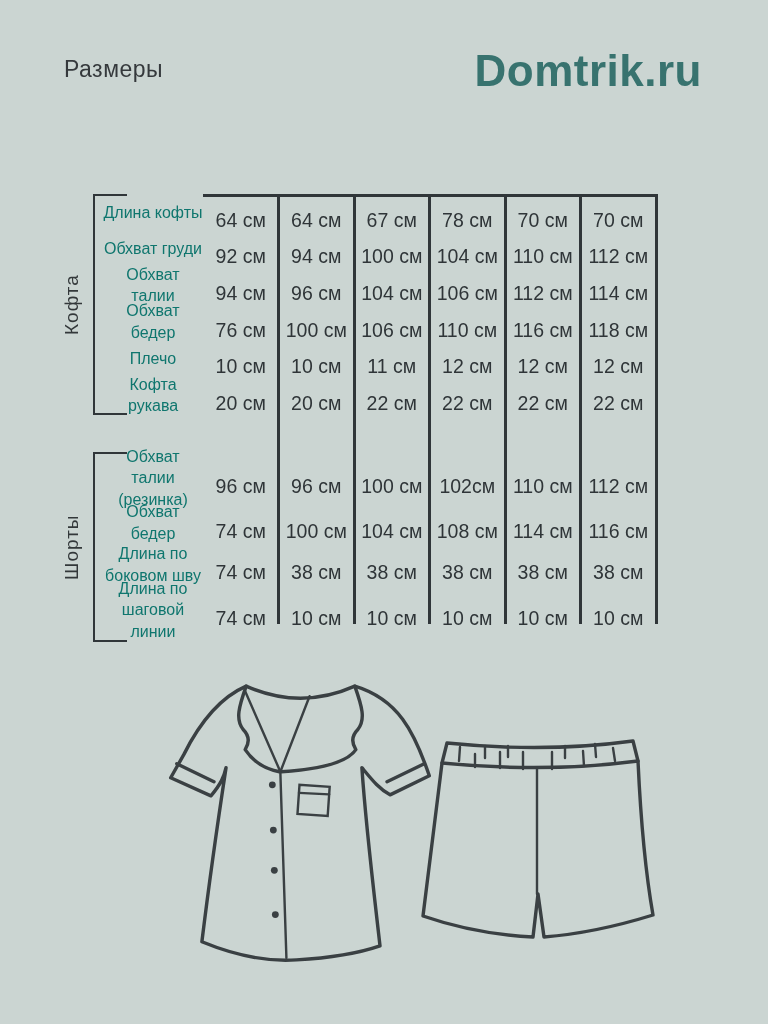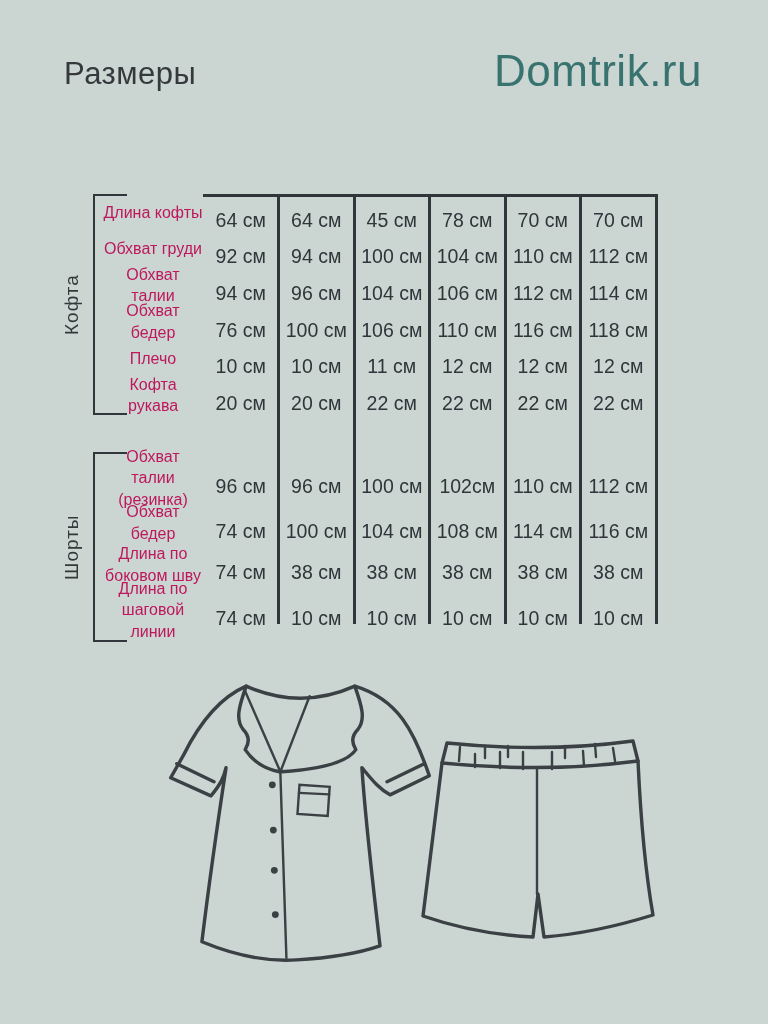--- a/index.html
+++ b/index.html
@@ -4,25 +4,25 @@
 <style>
   html,body{margin:0;padding:0;}
   body{font-family:"Liberation Sans",sans-serif;}
   .sheet{
     position:relative;width:768px;height:1024px;
     background:#cbd5d2;overflow:hidden;color:#33383a;
   }
   
   .page-title{
     position:absolute;left:64px;top:56px;
-    font-size:31px;font-weight:400;color:#35393c;letter-spacing:.5px;
+    font-size:23px;font-weight:400;color:#35393c;letter-spacing:.5px;
   }
   .brand{
     position:absolute;right:66px;top:46px;
-    font-size:44px;font-weight:400;color:#38736f;letter-spacing:.5px;margin-left:32px;
+    font-size:44px;font-weight:700;color:#38736f;letter-spacing:.5px;margin-left:32px;
   }
   
   .chart{position:absolute;left:50px;top:140px;width:640px;height:520px;}
   .size-header{
     position:absolute;left:153px;top:12px;width:453px;display:flex;
   }
   .size-cell{
     width:75.5px;text-align:center;
     font-size:23px;font-weight:500;color:#2f6f6b;
   }
@@ -50,21 +50,21 @@
   .rows.sec0{top:54px;}
   .rows.sec1{top:312px;}
   .srow{display:flex;align-items:center;}
   .sec0 .srow{height:36.6px;}
   .sec1 .srow:nth-child(1){height:52px;}
   .sec1 .srow:nth-child(2){height:38px;}
   .sec1 .srow:nth-child(3){height:45px;}
   .sec1 .srow:nth-child(4){height:46px;}
   .rlabel{
     width:110px;box-sizing:border-box;padding-left:10px;
-    text-align:center;font-size:16px;line-height:1.35;color:#be185d;
+    text-align:center;font-size:16px;line-height:1.35;color:#0f766e;
   }
   .rval{
     width:75.5px;text-align:center;
     font-size:19.5px;font-weight:500;color:#2f3538;margin-top:16px;
   }
   
   .illu{position:absolute;}
   .illu.shirt{left:148px;top:656px;}
   .illu.shorts{left:415px;top:731px;}
   svg .ln{fill:none;stroke:#3a4043;stroke-width:3.4;stroke-linecap:round;stroke-linejoin:round;}
@@ -91,21 +91,21 @@
     <div class="bracket kofta"></div>
     <div class="bracket shorty"></div>
     <div class="group-label kofta">Кофта</div>
     <div class="group-label shorty">Шорты</div>
 
     <div class="rows sec0">
         <div class="srow">
           <div class="rlabel">Длина  кофты</div>
           <div class="rval">64 см</div>
           <div class="rval">64 см</div>
-          <div class="rval">45 см</div>
+          <div class="rval">67 см</div>
           <div class="rval">78 см</div>
           <div class="rval">70 см</div>
           <div class="rval">70 см</div>
         </div>
         <div class="srow">
           <div class="rlabel">Обхват груди</div>
           <div class="rval">92 см</div>
           <div class="rval">94 см</div>
           <div class="rval">100 см</div>
           <div class="rval">104 см</div>

